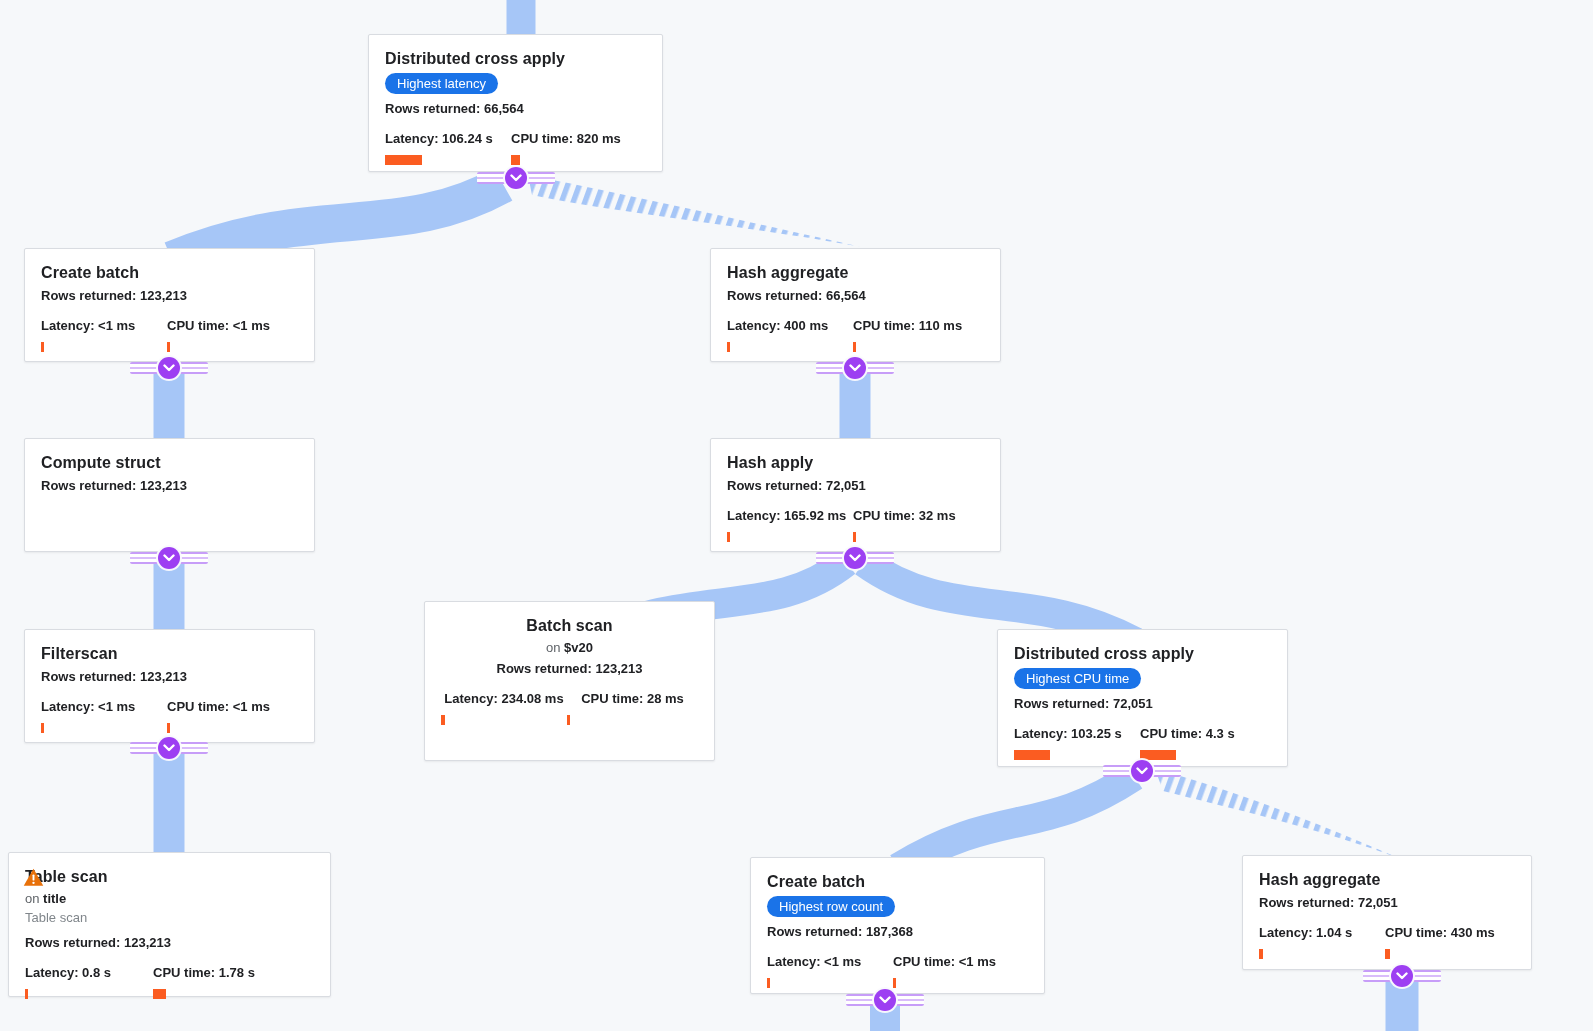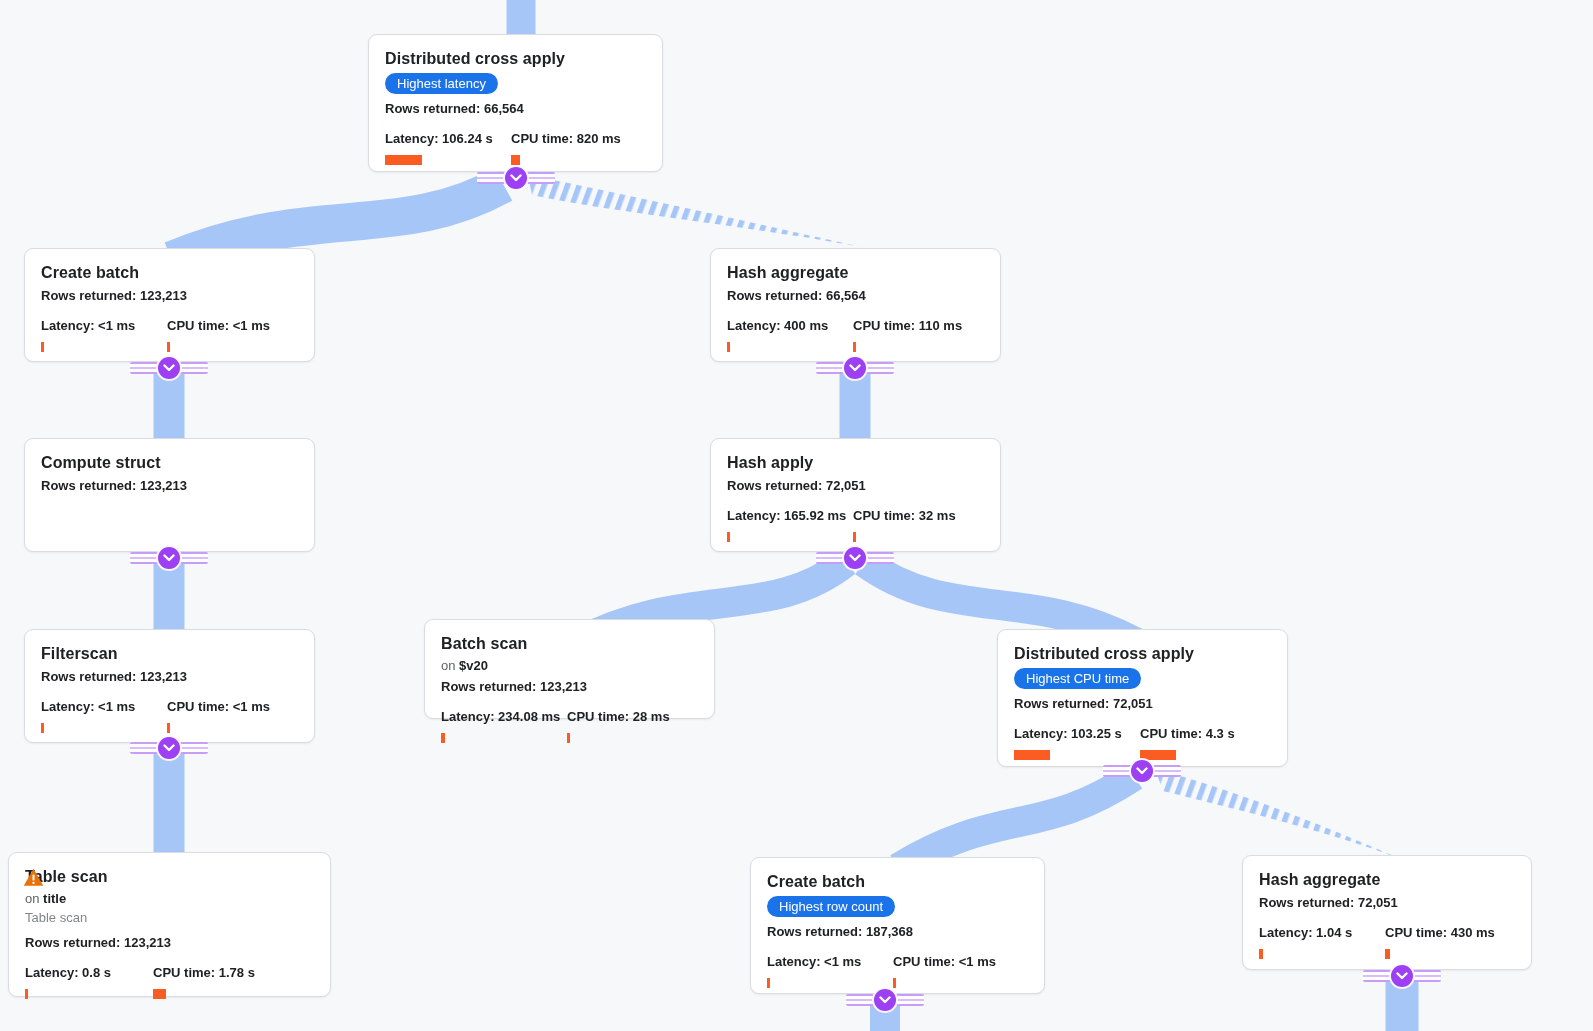--- a/index.html
+++ b/index.html
@@ -7,21 +7,21 @@
     width:1593px;height:1031px;position:relative;overflow:hidden;
     background:#f6f8fa;
     font-family:"Liberation Sans","DejaVu Sans",sans-serif;
     color:#202124;
   }
   #edges{position:absolute;left:0;top:0;z-index:1;}
 
   
   .card{
     position:absolute;z-index:2;background:#fff;
-    border:1px solid #d9dce1;border-radius:9px;
+    border:1px solid #d9dce1;border-radius:2px;
     box-shadow:0 1px 2px rgba(60,64,67,.08);
     padding:13px 16px;box-sizing:border-box;
   }
   .title{font-size:16px;font-weight:700;line-height:22px;letter-spacing:.1px;}
   .badge{
     display:inline-block;background:#1a73e8;color:#fff;
     font-size:13px;line-height:17px;padding:2px 12px;border-radius:12px;
     margin:3px 0 3px;
   }
   .meta{font-size:13px;font-weight:700;line-height:20px;margin-top:2px;}
@@ -32,21 +32,21 @@
   .card.indented .metrics{grid-template-columns:128px 1fr;}
   .metric .meta{margin-top:0;}
   .bar{height:10px;background:#fb5c21;margin-top:6px;}
 
   #c1 {left:368px;top:34px;width:295px;height:138px;}
   #c2 {left:24px;top:248px;width:291px;height:114px;}
   #c3 {left:710px;top:248px;width:291px;height:114px;}
   #c4 {left:24px;top:438px;width:291px;height:114px;}
   #c5 {left:710px;top:438px;width:291px;height:114px;}
   #c6 {left:24px;top:629px;width:291px;height:114px;}
-  #c7 {left:424px;top:619px;width:291px;height:100px;}
+  #c7 {left:424px;top:601px;width:291px;height:160px;text-align:center;}
   #c8 {left:997px;top:629px;width:291px;height:138px;}
   #c9 {left:8px;top:852px;width:323px;height:145px;}
   #c10{left:750px;top:857px;width:295px;height:137px;}
   #c11{left:1242px;top:855px;width:290px;height:115px;}
   #c9 .meta.rows{margin-top:6px;}
   .warn{position:absolute;left:14px;top:15px;width:21px;height:19px;}
 
   
   .exp{position:absolute;width:78px;height:22px;z-index:3;margin-left:-39px;margin-top:-11px;}
   .exp .ribbon{

